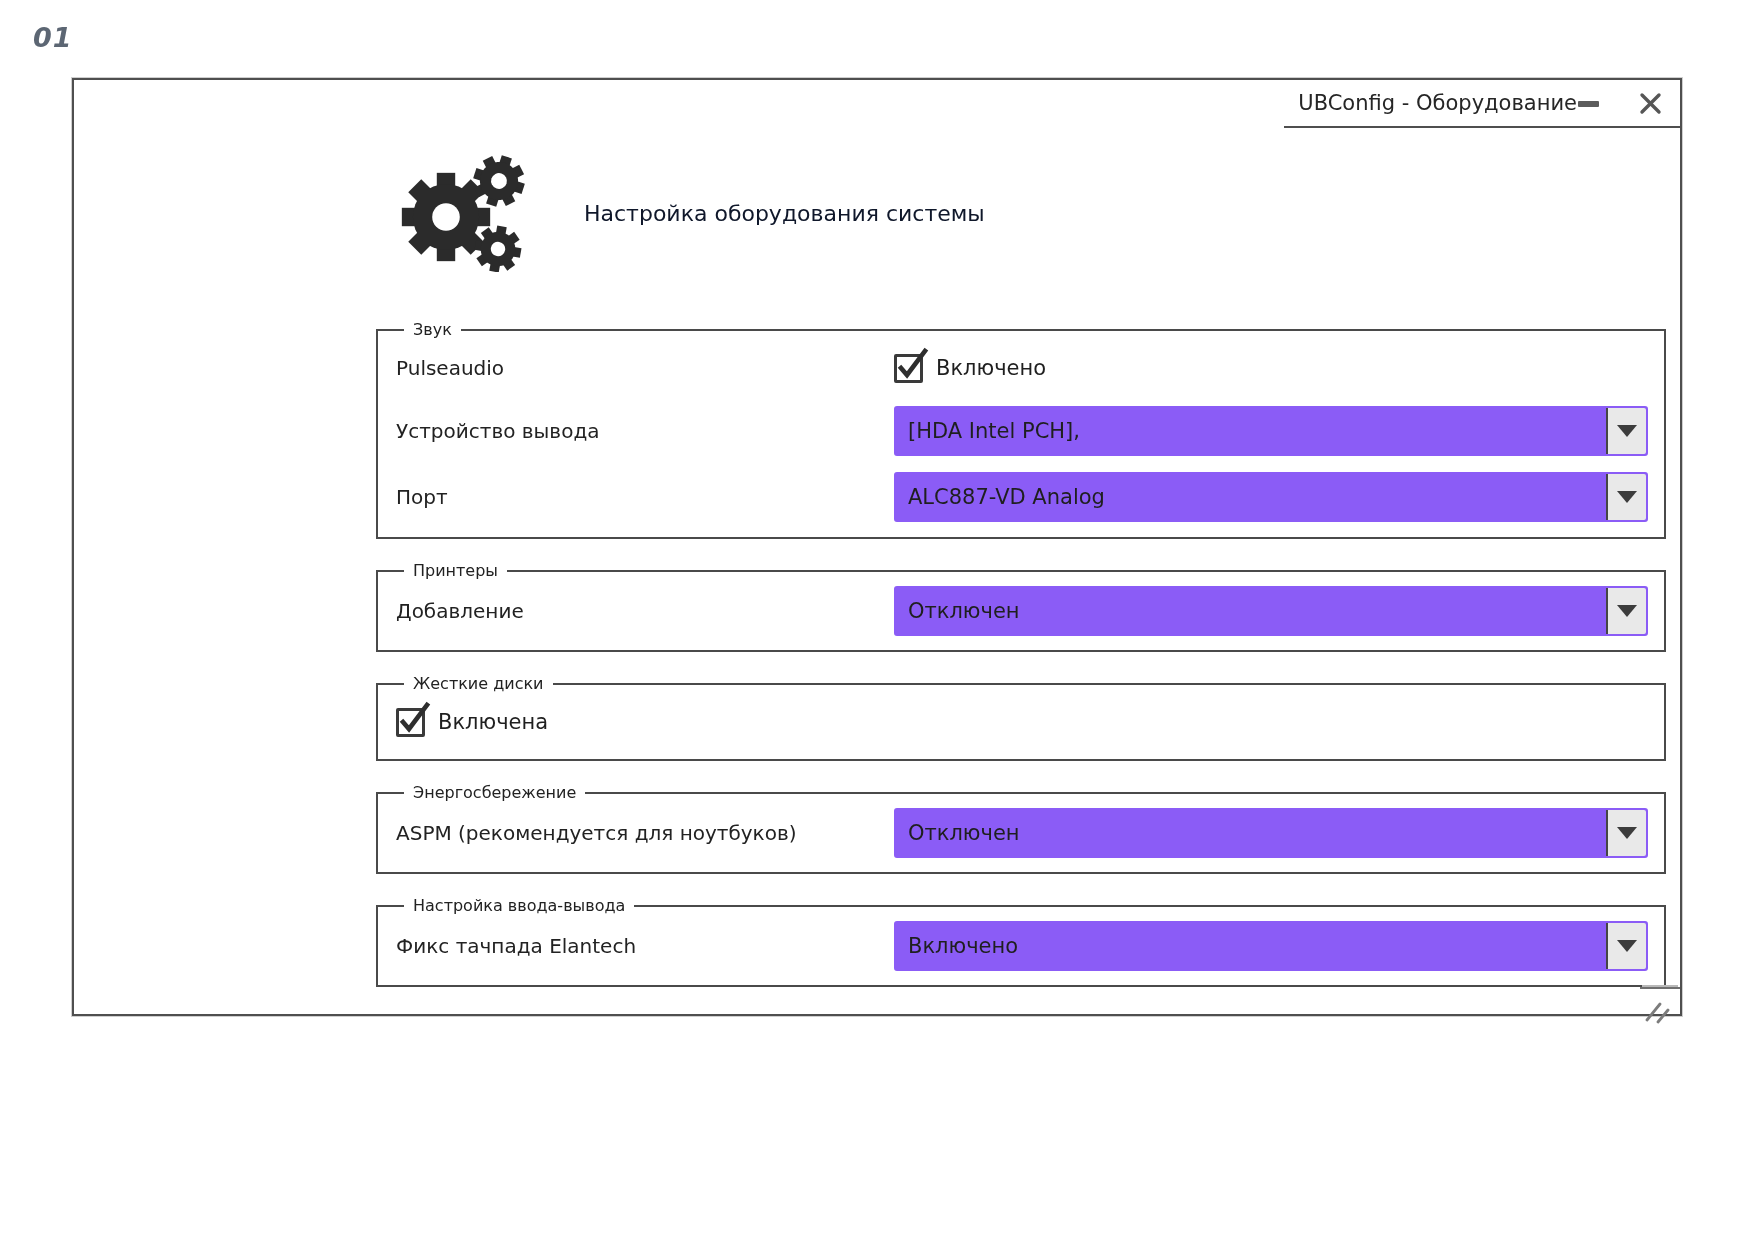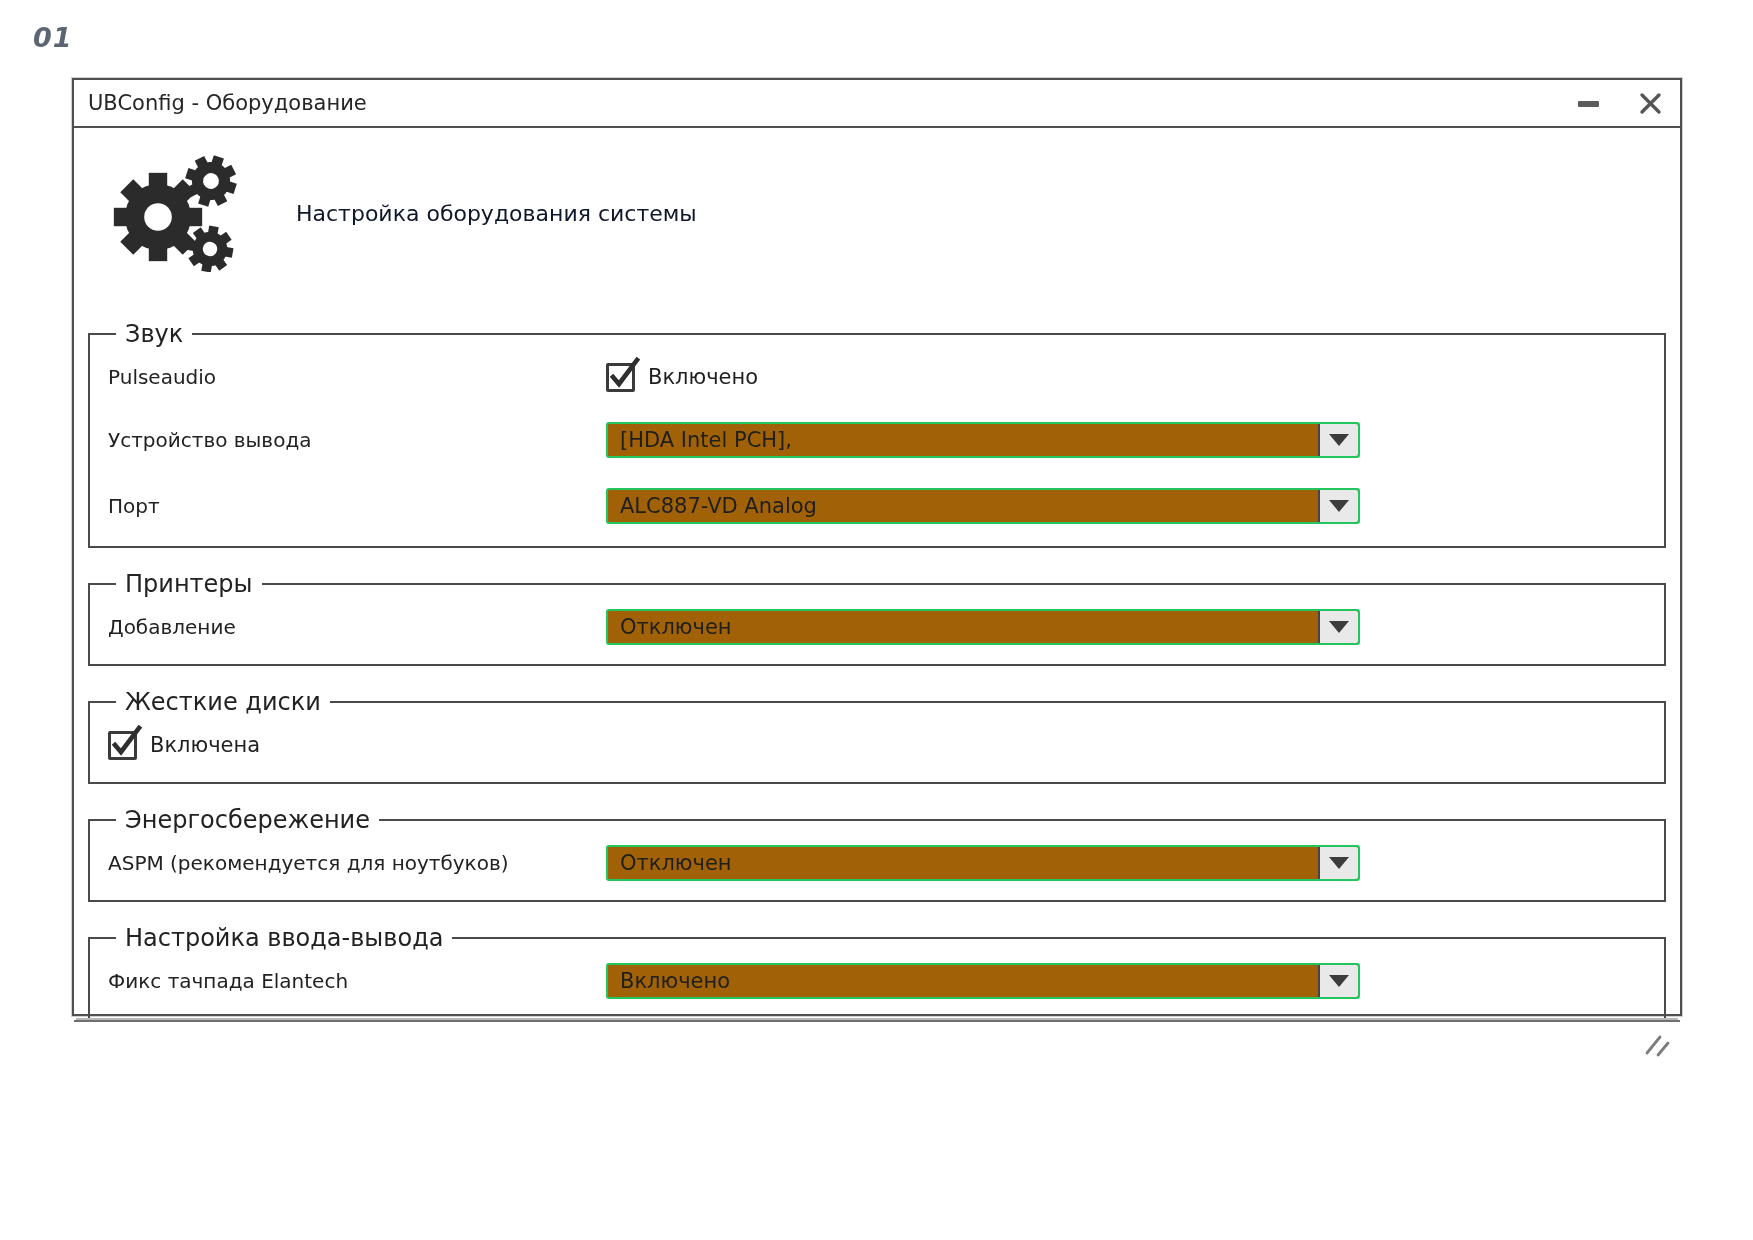--- a/index.html
+++ b/index.html
@@ -4,43 +4,43 @@
 <style>
   * { margin:0; padding:0; box-sizing:border-box; }
   html,body { width:1753px; height:1240px; background:#ffffff; overflow:hidden;
               font-family:"DejaVu Sans", sans-serif; color:#2d2d2d; }
 
   .page-label { position:absolute; left:33px; top:22px; font-size:27px; font-weight:bold;
                 color:#5c6673; letter-spacing:1px;font-style:italic; }
 
   .window { position:absolute; left:72px; top:78px; width:1610px; height:938px;
             border:2px solid #4f4f4f; background:#ffffff; display:flex; flex-direction:column;
-            box-shadow:0 0 0 1px #cfcfcf; }
+            box-shadow:0 0 0 1px #cfcfcf;align-items:flex-end; }
 
   .titlebar { height:48px; flex:0 0 48px; border-bottom:2px solid #4f4f4f;
               display:flex; align-items:center; padding:0 18px 0 14px; }
   .titlebar-title { font-size:21px; color:#262626; }
   .titlebar-controls { margin-left:auto; display:flex; align-items:center; gap:38px; }
   .tb-btn { display:flex; align-items:center; justify-content:center; cursor:default; }
 
   .content { flex:1 1 auto; padding:0 14px; }
 
   .header-row { display:flex; align-items:center; margin-top:26px; margin-left:24px; height:118px; }
   .subtitle { margin-left:56px; font-size:22px; color:#0f172a; }
 
   fieldset.group { border:2px solid #4a4a4a; margin-top:22px; padding:4px 16px 14px 18px; }
   fieldset.group:first-of-type { margin-top:48px; }
-  legend { font-size:24px; color:#222; padding:0 9px; margin-left:8px; }
+  legend { font-size:16px; color:#222; padding:0 9px; margin-left:8px; }
 
   .row { display:flex; align-items:center; min-height:52px; margin-top:14px; }
   .row.first { margin-top:2px; min-height:46px; }
   .row-label { width:498px; font-size:20px; color:#222; flex:0 0 498px; }
 
-  .combo { width:754px; height:36px; border:2px solid #22c55e; border-radius:3px;
-           display:flex; align-items:stretch; background:#a16207; }
+  .combo { width:754px; height:50px; border:2px solid #8b5cf6; border-radius:3px;
+           display:flex; align-items:stretch; background:#8b5cf6; }
   .combo-value { flex:1 1 auto; display:flex; align-items:center; padding-left:12px;
                  font-size:21px; color:#1f1f1f; white-space:nowrap; overflow:hidden; }
   .combo-btn { flex:0 0 40px; border-left:2px solid #454545; background:#e9e9e9;
                display:flex; align-items:center; justify-content:center; border-radius:0 2px 2px 0; }
   .tri { width:0; height:0; border-left:10px solid transparent; border-right:10px solid transparent;
          border-top:12px solid #3c3c3c; }
 
   .checkbox-wrap { display:flex; align-items:center; }
   .checkbox { position:relative; width:29px; height:29px; border:3px solid #3a3a3a;
               border-radius:2px; background:#fff; }

